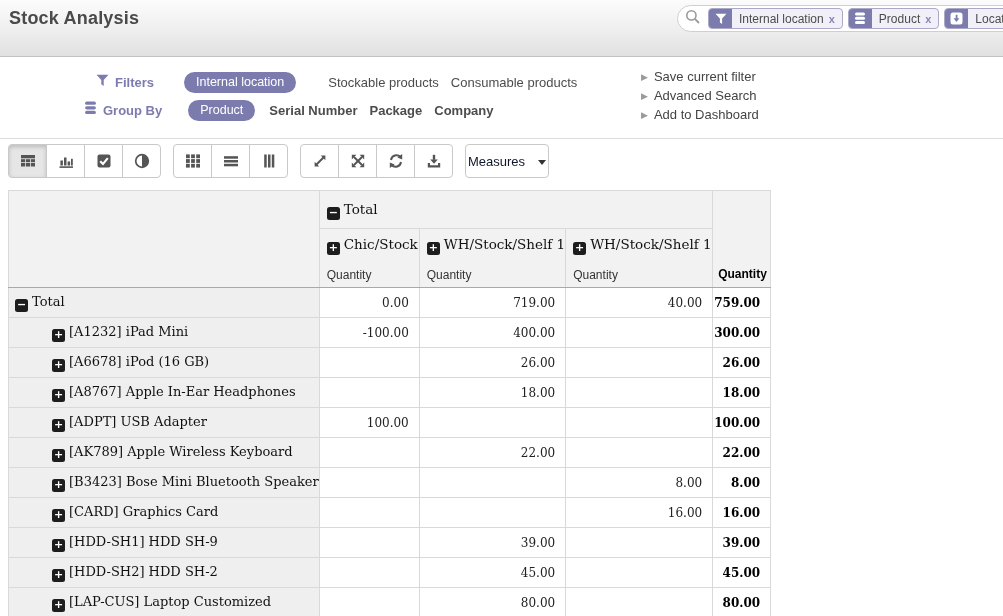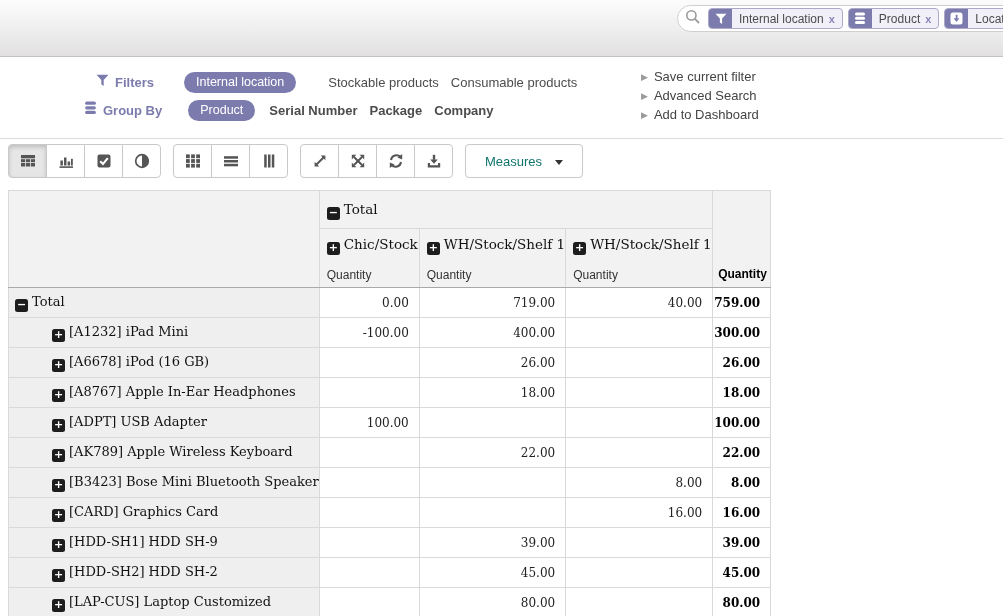--- a/index.html
+++ b/index.html
@@ -73,22 +73,22 @@
     width:39px; height:34px; background:#fff; border:1px solid #c9c9c9;
     display:flex; align-items:center; justify-content:center;
     margin-left:-1px; cursor:pointer;
   }
   .btn-group .tbtn:first-child { border-radius:4px 0 0 4px; margin-left:0; }
   .btn-group .tbtn:last-child { border-radius:0 4px 4px 0; }
   .btn-group .tbtn:only-child { border-radius:4px; }
   .tbtn.active { background:#e6e6e6; box-shadow: inset 0 2px 4px rgba(0,0,0,.18); }
   .tbtn svg { display:block; }
   .measures-btn {
-    height:34px; padding:0 19px; background:#fff; border:1px solid #c9c9c9;
-    border-radius:4px; font-size:13px; color:#0f766e; cursor:pointer;
+    height:34px; padding:0 2px; background:#fff; border:1px solid #c9c9c9;
+    border-radius:4px; font-size:13px; color:#0f172a; cursor:pointer;
     display:flex; align-items:center; gap:13px;
   }
   .caret-down {
     width:0; height:0; border-left:4px solid transparent;
     border-right:4px solid transparent; border-top:5px solid #333; margin-top:2px;
   }
 
   
   table.pivot {
     position:absolute; top:190px; left:8px;
@@ -121,20 +121,21 @@
   td.num {
     text-align:right; padding-right:10px;
     font-family:"DejaVu Serif", serif; font-size:12px; color:#222;
   }
   td.num.total { font-weight:bold; color:#000; }
 </style>
 </head>
 <body>
 
 <div class="topbar">
+  <div class="page-title">Stock Analysis</div>
 
   <div class="searchbox">
     <span class="search-mag">
       <svg width="16" height="16" viewBox="0 0 16 16">
           <circle cx="6.4" cy="6.4" r="4.6" fill="none" stroke="#9a9a9a" stroke-width="1.6"></circle>
           <line x1="9.9" y1="9.9" x2="14" y2="14" stroke="#9a9a9a" stroke-width="1.8"></line>
         </svg>
     </span>
 
     <div class="facet">

